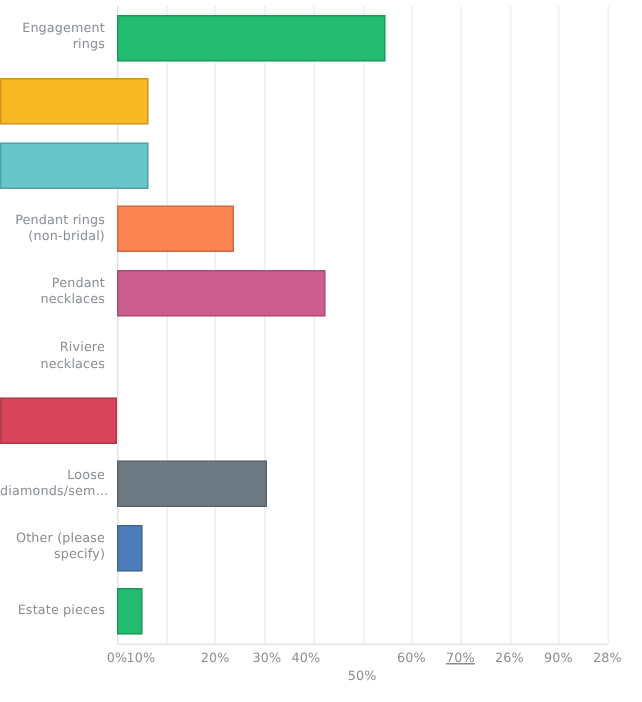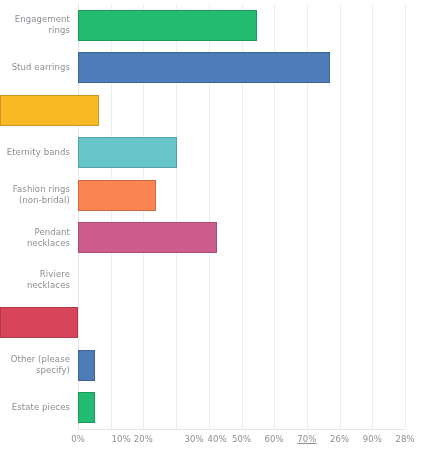--- a/index.html
+++ b/index.html
@@ -139,38 +139,31 @@
 
   <div class="rows" id="rows">
       <div class="row">
         <div class="row-label">Engagement
 rings</div>
         <div class="bar-cell">
           <div class="bar" title="Engagement rings: 54.7%" style="width: 178.869px; background: rgb(34, 187, 111);"></div>
         </div>
       </div>
       <div class="row">
-        <div class="row-label">Stud earrings</div>
-        <div class="bar-cell">
-          <div class="bar" title="Stud earrings: 77%" style="width: 251.79px; background: rgb(78, 124, 184);"></div>
-        </div>
-      </div>
-      <div class="row">
         <div class="bar-cell">
           <div class="bar" title="Hoop earrings: 30.3%" style="width: 99.081px; background: rgb(249, 185, 37);"></div>
         </div>
       </div>
       <div class="row">
-        <div class="row-label">Eternity bands</div>
         <div class="bar-cell">
           <div class="bar" title="Eternity bands: 30.3%" style="width: 99.081px; background: rgb(102, 198, 201);"></div>
         </div>
       </div>
       <div class="row">
-        <div class="row-label">Fashion rings
+        <div class="row-label">Pendant rings
 (non-bridal)</div>
         <div class="bar-cell">
           <div class="bar" title="Fashion rings (non-bridal): 23.8%" style="width: 77.826px; background: rgb(250, 132, 82);"></div>
         </div>
       </div>
       <div class="row">
         <div class="row-label">Pendant
 necklaces</div>
         <div class="bar-cell">
           <div class="bar" title="Pendant necklaces: 42.5%" style="width: 138.975px; background: rgb(204, 93, 141);"></div>
@@ -180,41 +173,48 @@
         <div class="row-label">Riviere
 necklaces</div>
         <div class="bar-cell"></div>
       </div>
       <div class="row">
         <div class="bar-cell">
           <div class="bar" title="Bracelets: 23.8%" style="width: 77.826px; background: rgb(216, 69, 90);"></div>
         </div>
       </div>
       <div class="row">
+        <div class="row-label">Loose
+diamonds/sem…</div>
+        <div class="bar-cell">
+          <div class="bar" title="Loose diamonds/sem…: 30.6%" style="width: 100.062px; background: rgb(110, 122, 131);"></div>
+        </div>
+      </div>
+      <div class="row">
         <div class="row-label">Other (please
 specify)</div>
         <div class="bar-cell">
           <div class="bar" title="Other (please specify): 5.2%" style="width: 17.004px; background: rgb(78, 124, 184);"></div>
         </div>
       </div>
       <div class="row">
         <div class="row-label">Estate pieces</div>
         <div class="bar-cell">
           <div class="bar" title="Estate pieces: 5.2%" style="width: 17.004px; background: rgb(34, 187, 111);"></div>
         </div>
       </div>
     </div>
 
   <div class="xaxis" id="xaxis">
       <div class="xtick" style="left: 0px; color: rgb(138, 143, 148);">0%</div>
-      <div class="xtick" style="left: 43px; color: rgb(138, 143, 148);">10%</div>
+      <div class="xtick" style="left: 16px; color: rgb(138, 143, 148);">10%</div>
       <div class="xtick" style="left: 65.4px; color: rgb(138, 143, 148);">20%</div>
-      <div class="xtick" style="left: 116px; color: rgb(138, 143, 148); text-align: right;">30%</div>
-      <div class="xtick" style="left: 139px; color: rgb(138, 143, 148); text-align: center;">40%</div>
-      <div class="xtick" style="left: 163.5px; color: rgb(138, 143, 148);">50%</div>
+      <div class="xtick" style="left: 100px; color: rgb(138, 143, 148); text-align: right;">30%</div>
+      <div class="xtick" style="left: 126px; color: rgb(138, 143, 148); text-align: center;">40%</div>
+      <div class="xtick" style="left: 163.5px; color: rgb(138, 143, 148); margin-top: 12px;">50%</div>
       <div class="xtick" style="left: 196.2px; color: rgb(138, 143, 148);">60%</div>
       <div class="xtick" style="left: 228.9px; color: rgb(138, 143, 148); text-decoration: underline;">70%</div>
       <div class="xtick" style="left: 261.6px; color: rgb(138, 143, 148);">26%</div>
       <div class="xtick" style="left: 294.3px; color: rgb(138, 143, 148);">90%</div>
       <div class="xtick" style="left: 327px; color: rgb(138, 143, 148);">28%</div>
     </div>
 
 </div>
 
 </body></html>

